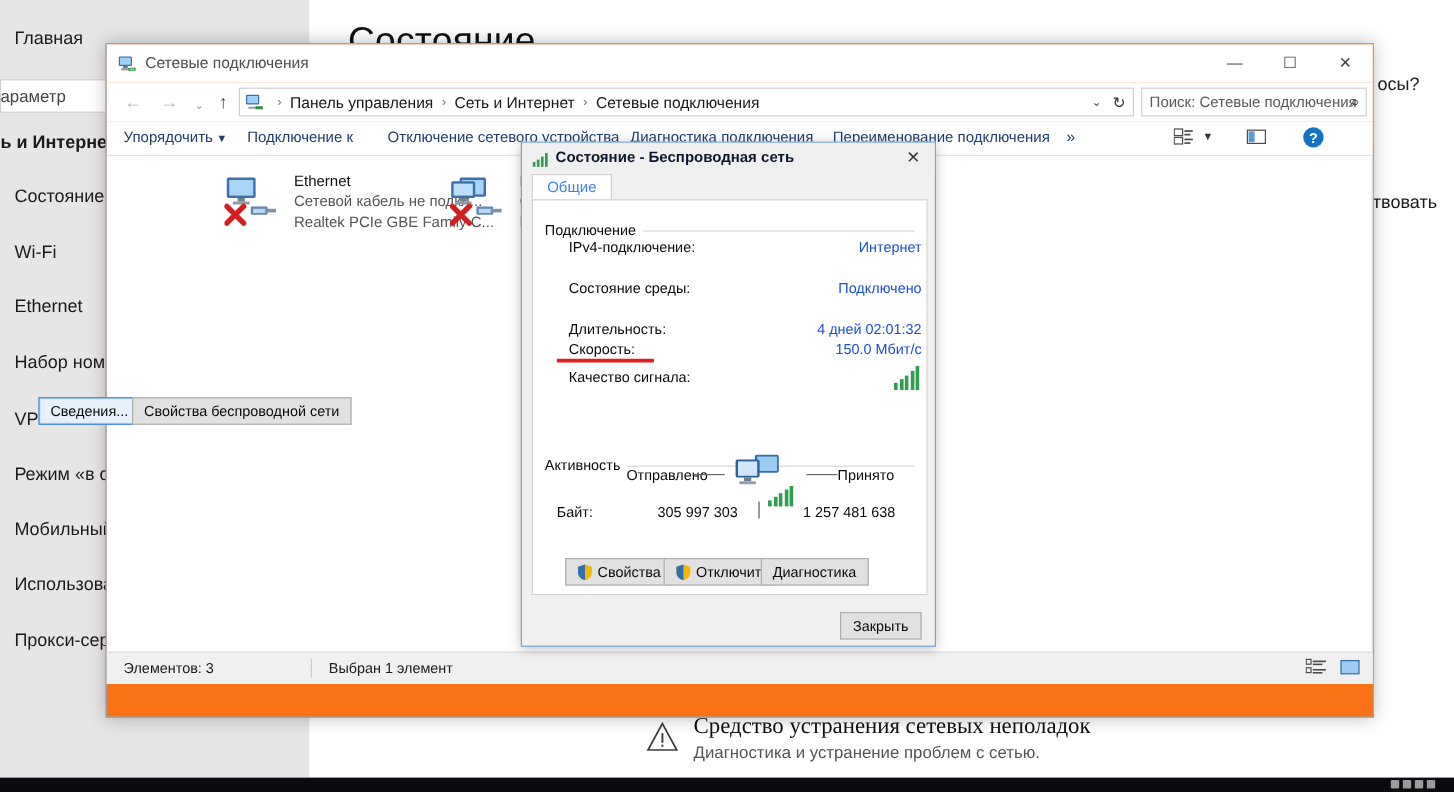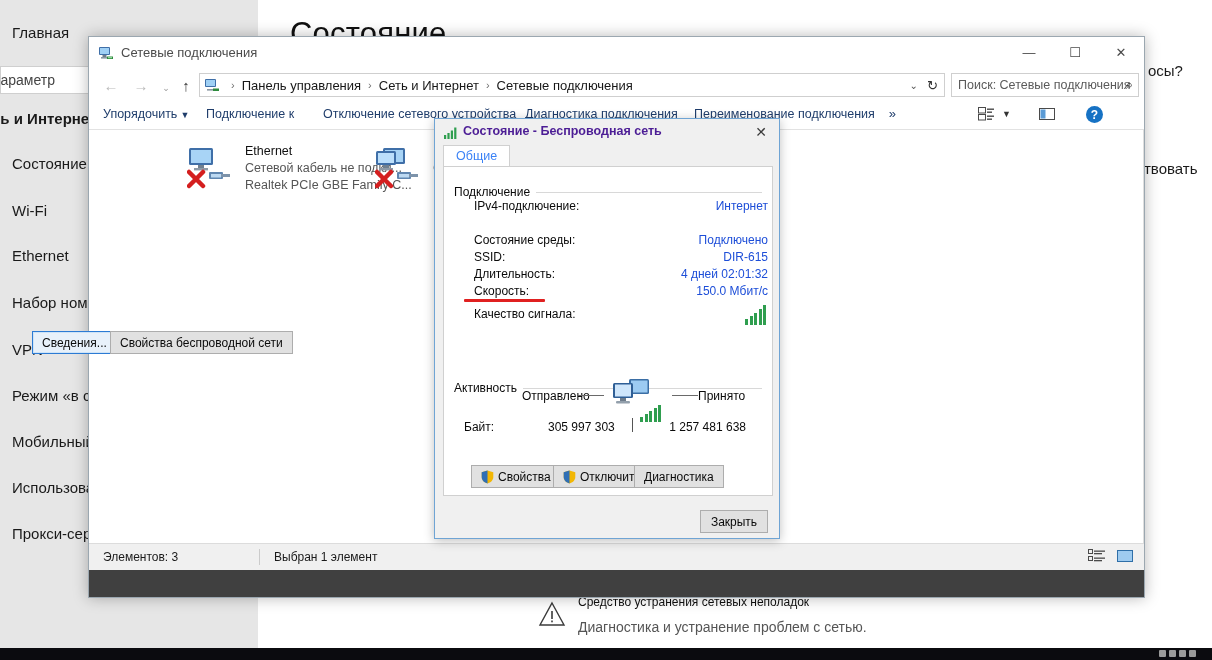--- a/index.html
+++ b/index.html
@@ -18,32 +18,32 @@
   .side-search span{position:absolute;left:-52px;top:5px;font-size:14px;color:#444;white-space:nowrap;}
   .side-cat{position:absolute;left:-26px;top:110px;font-size:15px;font-weight:bold;color:#1a1a1a;white-space:nowrap;}
   .side-item{position:absolute;left:12px;font-size:15px;color:#1a1a1a;white-space:nowrap;}
 
   #settings-main{position:absolute;left:258px;top:0;width:954px;height:648px;background:#ffffff;}
   #page-title{position:absolute;left:32px;top:16px;font-size:31px;color:#101010;letter-spacing:.2px;}
   .main-frag{position:absolute;font-size:15px;color:#1a1a1a;white-space:nowrap;}
 
   .tshoot{position:absolute;left:22px;top:592px;width:932px;height:56px;background:#ffffff;}
   .tshoot .warn{position:absolute;left:258px;top:9px;width:28px;height:26px;}
-  .tshoot .t1{position:absolute;left:298px;top:3px;font-size:12px;color:#101010;}
+  .tshoot .t1{position:absolute;left:298px;top:3px;font-size:19px;color:#101010;font-family:Liberation Serif, serif;}
   .tshoot .t2{position:absolute;left:298px;top:27px;font-size:14px;color:#555;}
   .bluebit{position:absolute;left:278px;top:654px;width:70px;height:6px;background:#2a6fbb;}
 
   #taskbar{position:absolute;left:0;top:648px;width:1212px;height:12px;background:#0b0b0f;}
   #tray-dots{position:absolute;right:16px;top:2px;display:flex;gap:3px;}
   #tray-dots i{width:7px;height:7px;background:#9a9a9a;display:block;border-radius:1px;}
 
   
   #explorer{
     position:absolute;left:88px;top:36px;width:1057px;height:562px;
-    background:#404040;border:1px solid #9ba7b0;box-sizing:border-box;
+    background:#f97316;border:1px solid #9ba7b0;box-sizing:border-box;
     box-shadow:0 0 14px rgba(0,0,0,.28);
   }
   #exp-titlebar{position:relative;height:32px;background:#ffffff;}
   #exp-titlebar .tb-icon{position:absolute;left:9px;top:8px;width:16px;height:16px;}
   #exp-titlebar .tb-text{position:absolute;left:32px;top:8px;font-size:13px;color:#4c4c4c;}
   .winbtns{position:absolute;right:0;top:0;display:flex;}
   .winbtn{width:46px;height:31px;display:flex;align-items:center;justify-content:center;color:#4a4a4a;font-size:13px;}
 
   #exp-addressbar{position:relative;height:32px;background:#ffffff;}
   .navbtn{position:absolute;top:7px;width:18px;height:18px;display:flex;align-items:center;justify-content:center;font-size:15px;color:#b9b9b9;}
@@ -92,21 +92,21 @@
   #st-icons{position:absolute;right:10px;top:4px;display:flex;gap:10px;align-items:center;}
 
   
   #status-dialog{
     position:absolute;left:434px;top:118px;width:346px;height:421px;
     background:#f0f0f0;border:1px solid #6fa4d4;box-sizing:border-box;
     box-shadow:0 2px 10px rgba(0,0,0,.25);
   }
   #dlg-titlebar{position:relative;height:26px;background:#f0f0f0;}
   #dlg-titlebar .dicon{position:absolute;left:8px;top:5px;width:16px;height:16px;}
-  #dlg-titlebar .dtext{position:absolute;left:28px;top:5px;font-size:12.5px;color:#4c1d95;font-weight:bold;}
+  #dlg-titlebar .dtext{position:absolute;left:28px;top:5px;font-size:12.5px;color:#0f172a;font-weight:bold;}
   #dlg-close{position:absolute;right:0;top:0;width:36px;height:25px;display:flex;align-items:center;justify-content:center;font-size:14px;color:#3a3a3a;}
 
   #dlg-tabs{position:absolute;left:8px;top:26px;height:22px;}
   .dtab{position:absolute;left:0;top:0;height:22px;padding:3px 12px 0 12px;font-size:12.5px;color:#3b82f6;
         background:#fff;border:1px solid #d0d0d0;border-bottom:none;box-sizing:border-box;}
 
   #dlg-page{position:absolute;left:8px;top:47px;width:330px;height:330px;background:#fff;border:1px solid #d0d0d0;box-sizing:border-box;}
 
   .grp{position:absolute;left:10px;right:10px;}
   .grp .glab{position:absolute;left:0;top:-8px;font-size:12px;color:#0a0a0a;background:#fff;padding-right:6px;}
@@ -361,24 +361,20 @@
     </div>
 
     <div class="row" style="top:32px">
       <span class="k">IPv4-подключение:</span>
       <span class="v">Интернет</span>
     </div>
     <div class="row" style="top:66px">
       <span class="k">Состояние среды:</span>
       <span class="v">Подключено</span>
     </div>
-    <div class="row" style="top:83px">
-      <span class="k">SSID:</span>
-      <span class="v">DIR-615</span>
-    </div>
     <div class="row" style="top:100px">
       <span class="k">Длительность:</span>
       <span class="v">4 дней 02:01:32</span>
     </div>
     <div class="row" style="top:117px">
       <span class="k">Скорость:</span>
       <span class="v">150.0 Мбит/с</span>
     </div>
     <div class="row" style="top:140px">
       <span class="k">Качество сигнала:</span>

